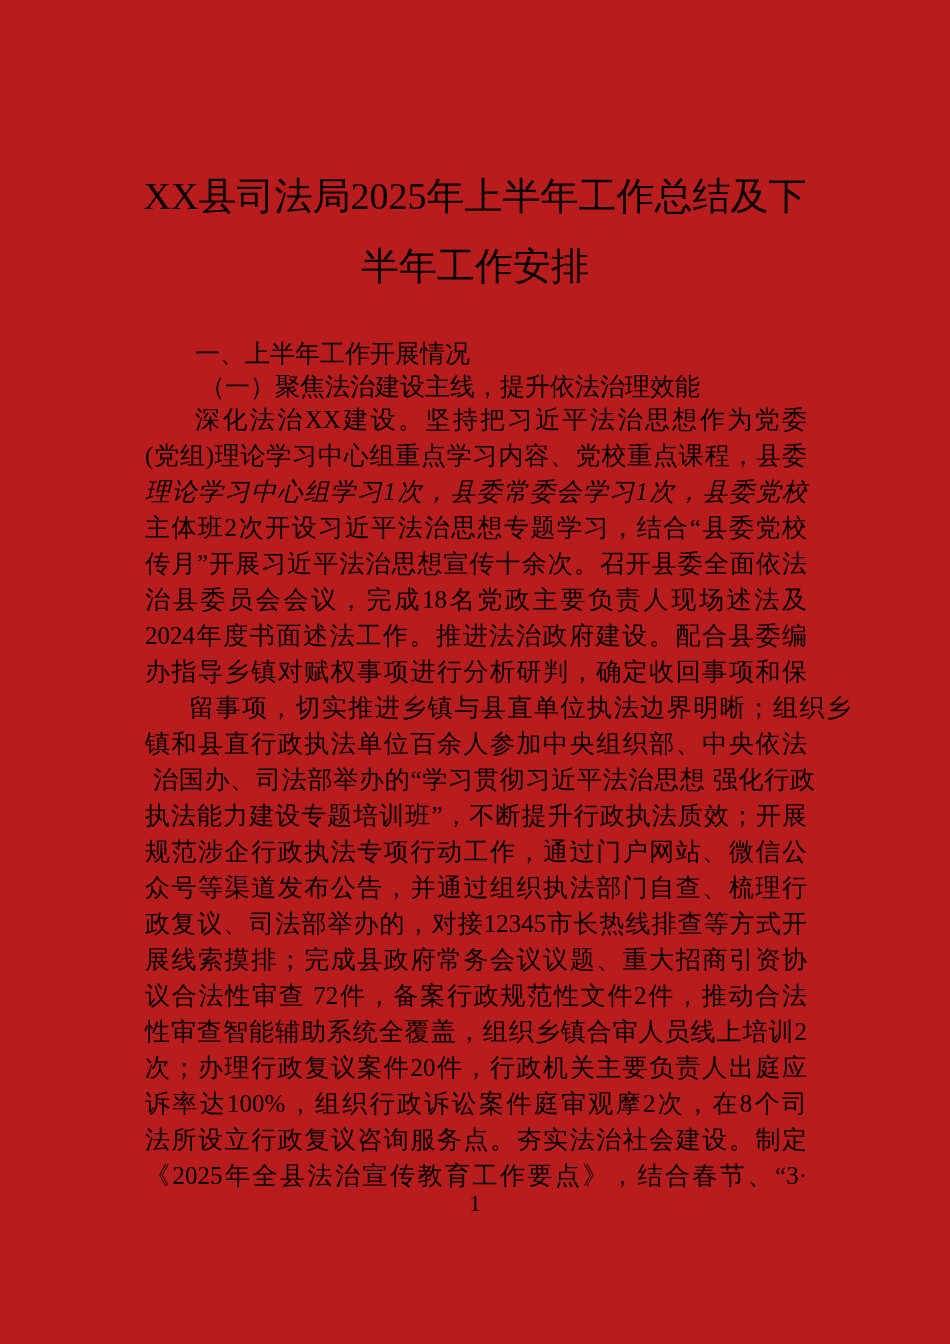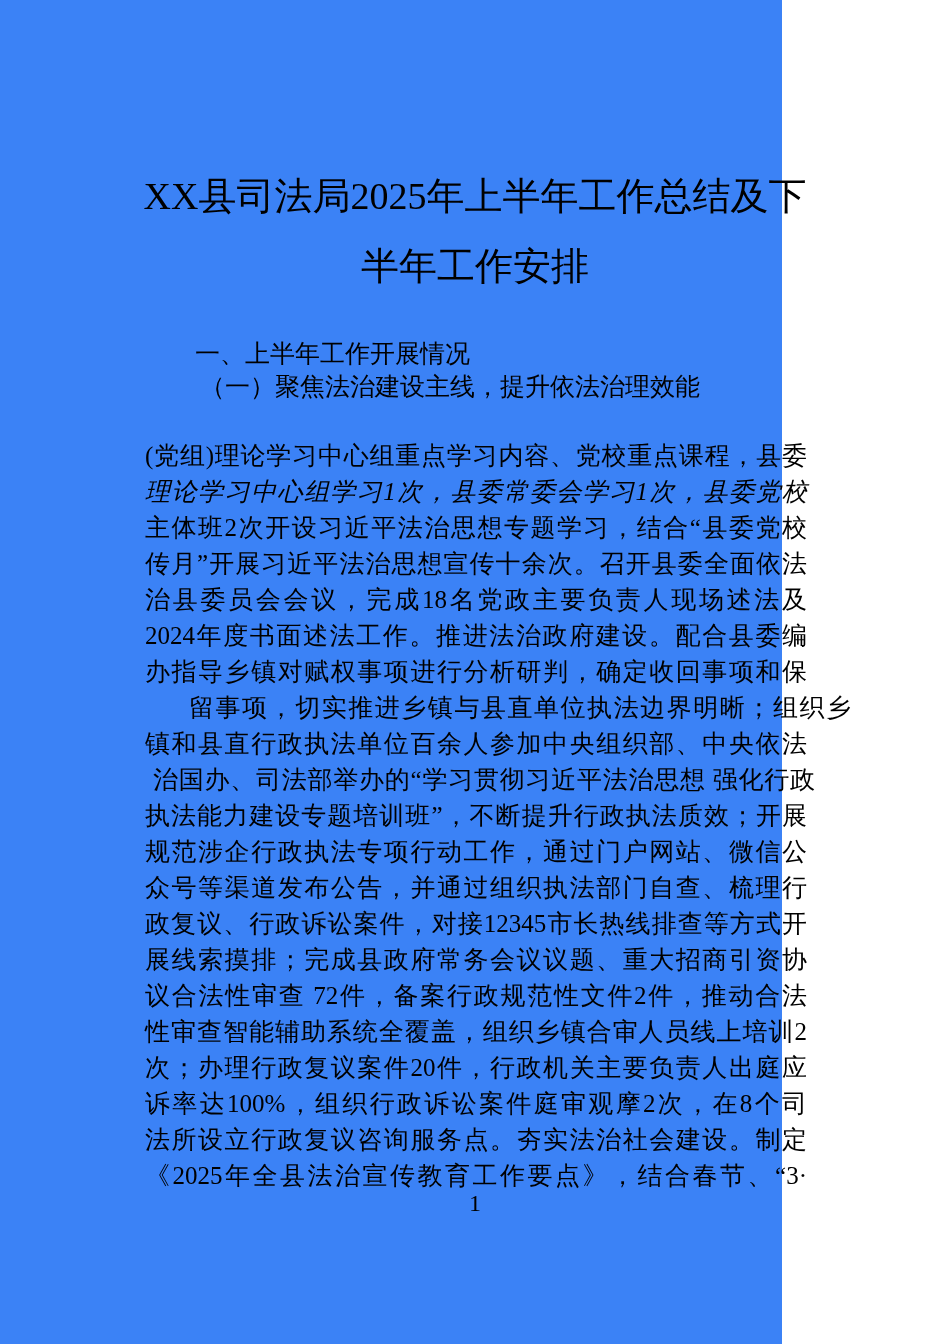--- a/index.html
+++ b/index.html
@@ -11,22 +11,22 @@
       width: 950px;
       height: 1344px;
       position: relative;
       overflow: hidden;
       font-family: "Liberation Serif", "DejaVu Serif", serif;
       color: #000000;
     }
     .page {
       position: absolute;
       left: 0; top: 0;
-      width: 782px; height: 1344px;
-      background: #3b82f6;
+      width: 950px; height: 1344px;
+      background: #b91c1c;
     }
     .title-line {
       position: absolute;
       left: 0;
       width: 950px;
       text-align: center;
       font-size: 38px;
       line-height: 44px;
       white-space: nowrap;
       letter-spacing: 0px;
@@ -60,34 +60,35 @@
 <body>
 
 <div class="page">
 
   <div class="title-line l1">XX县司法局2025年上半年工作总结及下</div>
   <div class="title-line l2">半年工作安排</div>
 
   <div class="body-line indent-h1" style="top:337px;">一、上半年工作开展情况</div>
   <div class="body-line indent-h2" style="top:370px;">（一）聚焦法治建设主线，提升依法治理效能</div>
 
+  <div class="body-line indent-p" style="top:403px;">深化法治XX建设。坚持把习近平法治思想作为党委</div>
   <div class="body-line" style="top:439px;">(党组)理论学习中心组重点学习内容、党校重点课程，县委</div>
   <div class="body-line" style="top:475px;font-style:italic;">理论学习中心组学习1次，县委常委会学习1次，县委党校</div>
   <div class="body-line" style="top:511px;">主体班2次开设习近平法治思想专题学习，结合“县委党校</div>
   <div class="body-line" style="top:547px;">传月”开展习近平法治思想宣传十余次。召开县委全面依法</div>
   <div class="body-line" style="top:583px;">治县委员会会议，完成18名党政主要负责人现场述法及</div>
   <div class="body-line" style="top:619px;">2024年度书面述法工作。推进法治政府建设。配合县委编</div>
   <div class="body-line" style="top:655px;">办指导乡镇对赋权事项进行分析研判，确定收回事项和保</div>
   <div class="body-line" style="top:691px;margin-left:44px;">留事项，切实推进乡镇与县直单位执法边界明晰；组织乡</div>
   <div class="body-line" style="top:727px;">镇和县直行政执法单位百余人参加中央组织部、中央依法</div>
   <div class="body-line" style="top:763px;margin-left:8px;">治国办、司法部举办的“学习贯彻习近平法治思想 强化行政</div>
   <div class="body-line" style="top:799px;">执法能力建设专题培训班”，不断提升行政执法质效；开展</div>
   <div class="body-line" style="top:835px;">规范涉企行政执法专项行动工作，通过门户网站、微信公</div>
   <div class="body-line" style="top:871px;">众号等渠道发布公告，并通过组织执法部门自查、梳理行</div>
-  <div class="body-line" style="top:907px;">政复议、行政诉讼案件，对接12345市长热线排查等方式开</div>
+  <div class="body-line" style="top:907px;">政复议、司法部举办的，对接12345市长热线排查等方式开</div>
   <div class="body-line" style="top:943px;">展线索摸排；完成县政府常务会议议题、重大招商引资协</div>
   <div class="body-line" style="top:979px;">议合法性审查 72件，备案行政规范性文件2件，推动合法</div>
   <div class="body-line" style="top:1015px;">性审查智能辅助系统全覆盖，组织乡镇合审人员线上培训2</div>
   <div class="body-line" style="top:1051px;">次；办理行政复议案件20件，行政机关主要负责人出庭应</div>
   <div class="body-line" style="top:1087px;">诉率达100%，组织行政诉讼案件庭审观摩2次，在8个司</div>
   <div class="body-line" style="top:1123px;">法所设立行政复议咨询服务点。夯实法治社会建设。制定</div>
   <div class="body-line" style="top:1159px;">《2025年全县法治宣传教育工作要点》，结合春节、“3·</div>
 
   <div class="page-number">1</div>
 </div>

